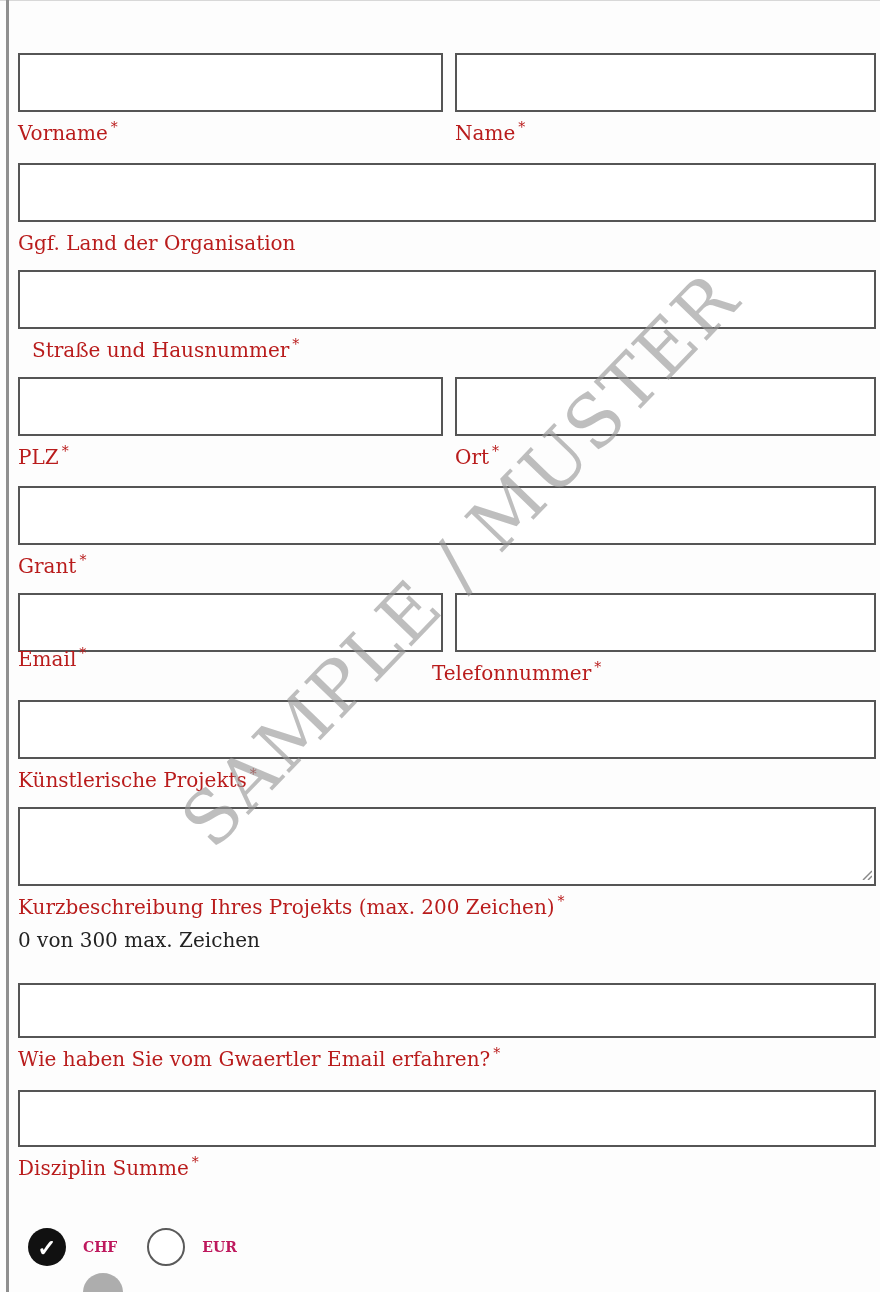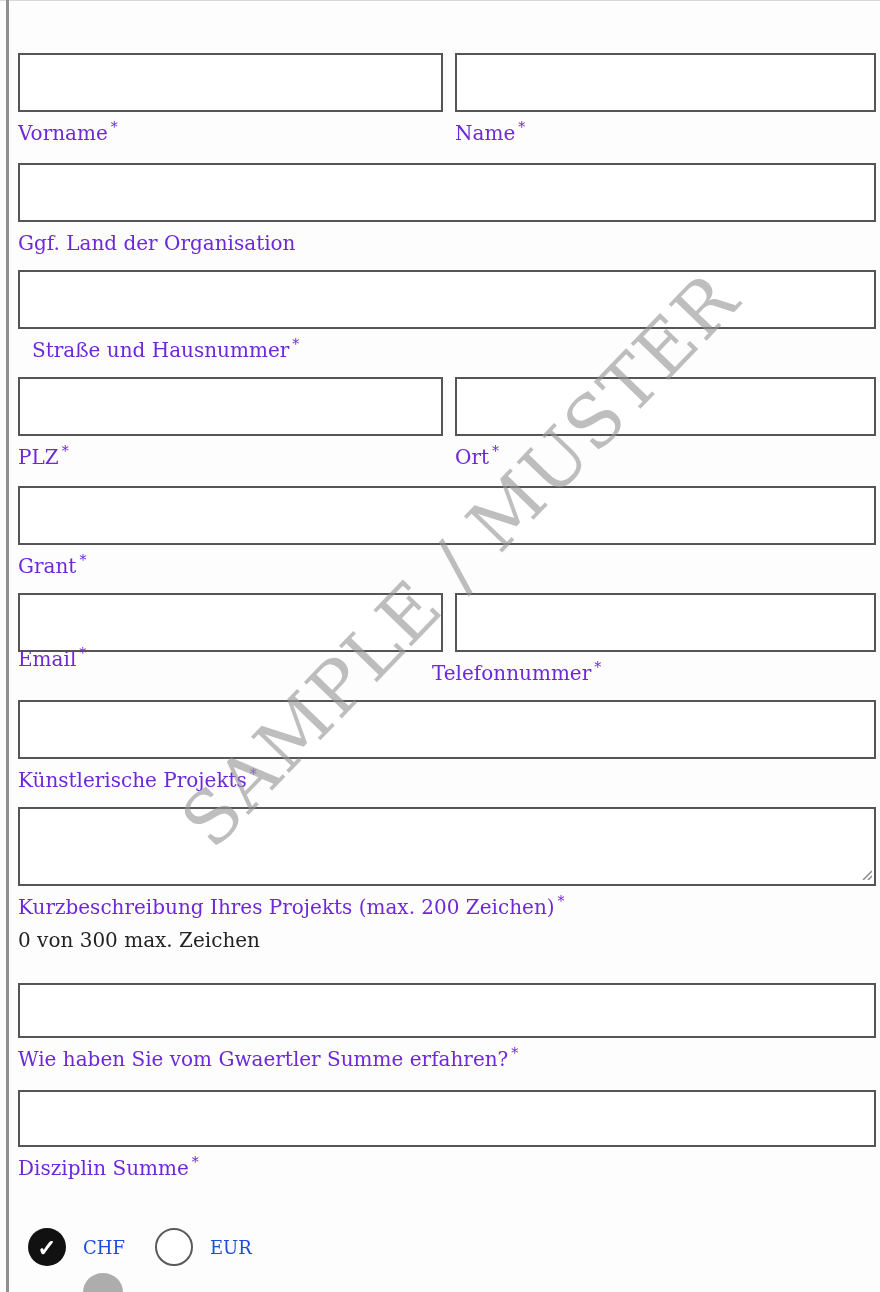--- a/index.html
+++ b/index.html
@@ -41,21 +41,21 @@
   .resize-handle {
     position: absolute; right: 4px; bottom: 6px;
     width: 12px; height: 12px;
     pointer-events: none;
   }
 
   .field-label {
     position: absolute;
     font-size: 20px;
     line-height: 22px;
-    color: #6d28d9;
+    color: #b91c1c;
     white-space: nowrap;
   }
   .field-label sup {
     font-size: 14px;
     margin-left: 3px;
     vertical-align: super;
     line-height: 0;
   }
   .char-counter {
     position: absolute;
@@ -76,21 +76,21 @@
   .radio-circle {
     box-sizing: border-box;
     width: 38px; height: 38px;
     border-radius: 50%;
     display: flex; align-items: center; justify-content: center;
     margin-right: 17px;
   }
   .radio-circle.checked { background: #111111; }
   .radio-circle.unchecked { background: #ffffff; border: 2px solid #5a5a5a; }
   .radio-check { color: #ffffff; font-size: 23px; font-weight: bold; line-height: 1; }
-  .radio-label { font-size: 18px; color: #1d4ed8; }
+  .radio-label { font-size: 14px; color: #be185d; font-weight: bold; }
 
   .watermark {
     position: absolute;
     left: 460px; top: 560px;
     transform: translate(-50%, -50%) rotate(-46deg);
     font-size: 72px;
     letter-spacing: 2px;
     white-space: nowrap;
     color: rgba(150, 150, 150, 0.62);
     pointer-events: none;
@@ -166,21 +166,21 @@
       <line x1="8" y1="12" x2="12" y2="8" stroke="#888888" stroke-width="1.5"></line>
     </svg>
   </div>
 </div>
 <div class="field-label" style="left:18px; top:896px"><span>Kurzbeschreibung Ihres Projekts (max. 200 Zeichen)</span><sup>*</sup></div>
 <div class="char-counter" style="left:18px; top:928px">0 von 300 max. Zeichen</div>
 
 <div class="row" style="top:983px">
   <input class="text-input" style="height: 55px;" type="text" value="">
 </div>
-<div class="field-label" style="left:18px; top:1048px"><span>Wie haben Sie vom Gwaertler Summe erfahren?</span><sup>*</sup></div>
+<div class="field-label" style="left:18px; top:1048px"><span>Wie haben Sie vom Gwaertler Email erfahren?</span><sup>*</sup></div>
 
 <div class="row" style="top:1090px">
   <input class="text-input" style="height: 57px;" type="text" value="">
 </div>
 <div class="field-label" style="left:18px; top:1157px"><span>Disziplin Summe</span><sup>*</sup></div>
 
 <div class="radio-row">
   <div class="radio-option">
     <span class="radio-circle checked">
         <span class="radio-check">✓</span>

